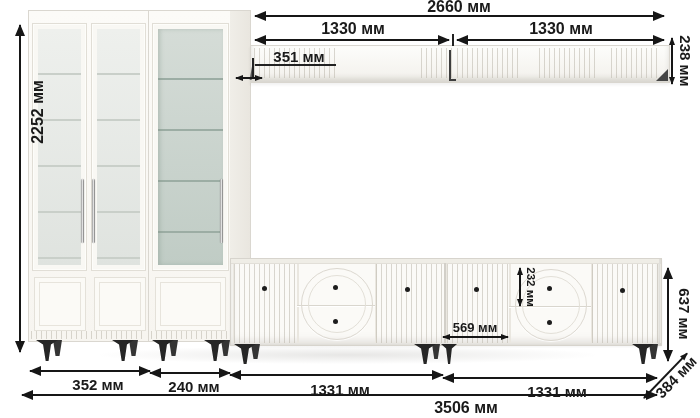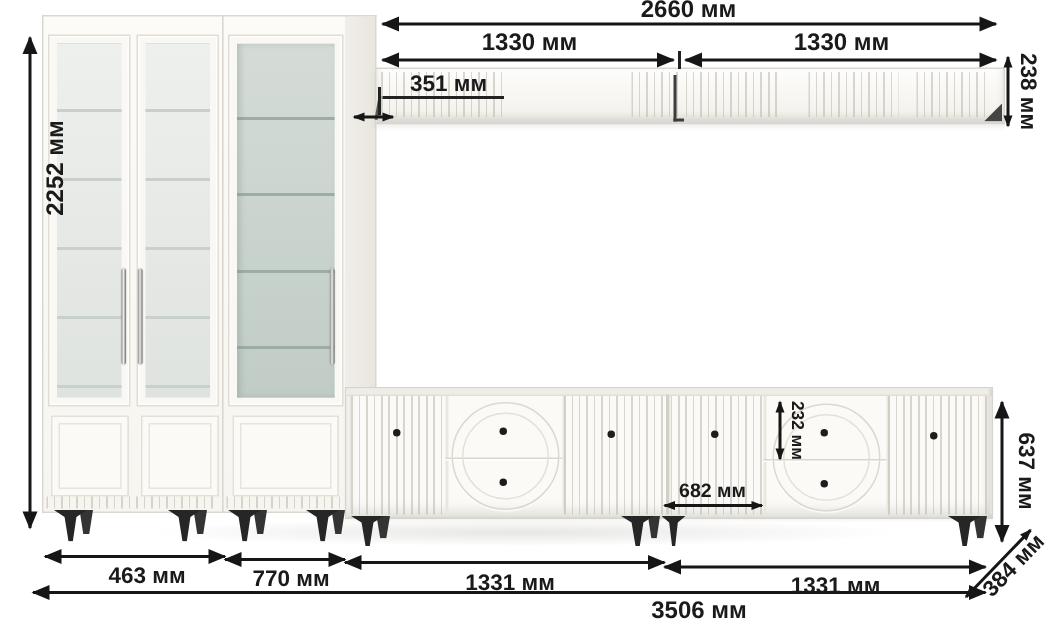--- a/index.html
+++ b/index.html
@@ -185,30 +185,30 @@
     <span class="lbl" style="left:684px;top:314px;transform:translate(-50%,-50%) rotate(90deg);">637 мм</span>
   </div>
 
   <div>
     <div class="arr v sm" style="left:519px;top:268px;height:38px;"></div>
     <span class="lbl s12" style="left:531px;top:287px;transform:translate(-50%,-50%) rotate(90deg);">232 мм</span>
   </div>
 
   <div>
     <div class="arr h sm" style="left:443px;top:336px;width:65px;"></div>
-    <span class="lbl s13" style="left:475px;top:327px;">682 мм</span>
+    <span class="lbl s13" style="left:475px;top:327px;">569 мм</span>
   </div>
 
   <div>
     <div class="arr h" style="left:30px;top:370px;width:120px;"></div>
-    <span class="lbl" style="left:98px;top:384px;">463 мм</span>
+    <span class="lbl" style="left:98px;top:384px;">352 мм</span>
   </div>
   <div>
     <div class="arr h" style="left:150px;top:372px;width:80px;"></div>
-    <span class="lbl" style="left:194px;top:386px;">770 мм</span>
+    <span class="lbl" style="left:194px;top:386px;">240 мм</span>
   </div>
   <div>
     <div class="arr h" style="left:230px;top:374px;width:213px;"></div>
     <span class="lbl" style="left:340px;top:389px;">1331 мм</span>
   </div>
   <div>
     <div class="arr h" style="left:443px;top:377px;width:214px;"></div>
     <span class="lbl" style="left:557px;top:391px;">1331 мм</span>
   </div>
 

